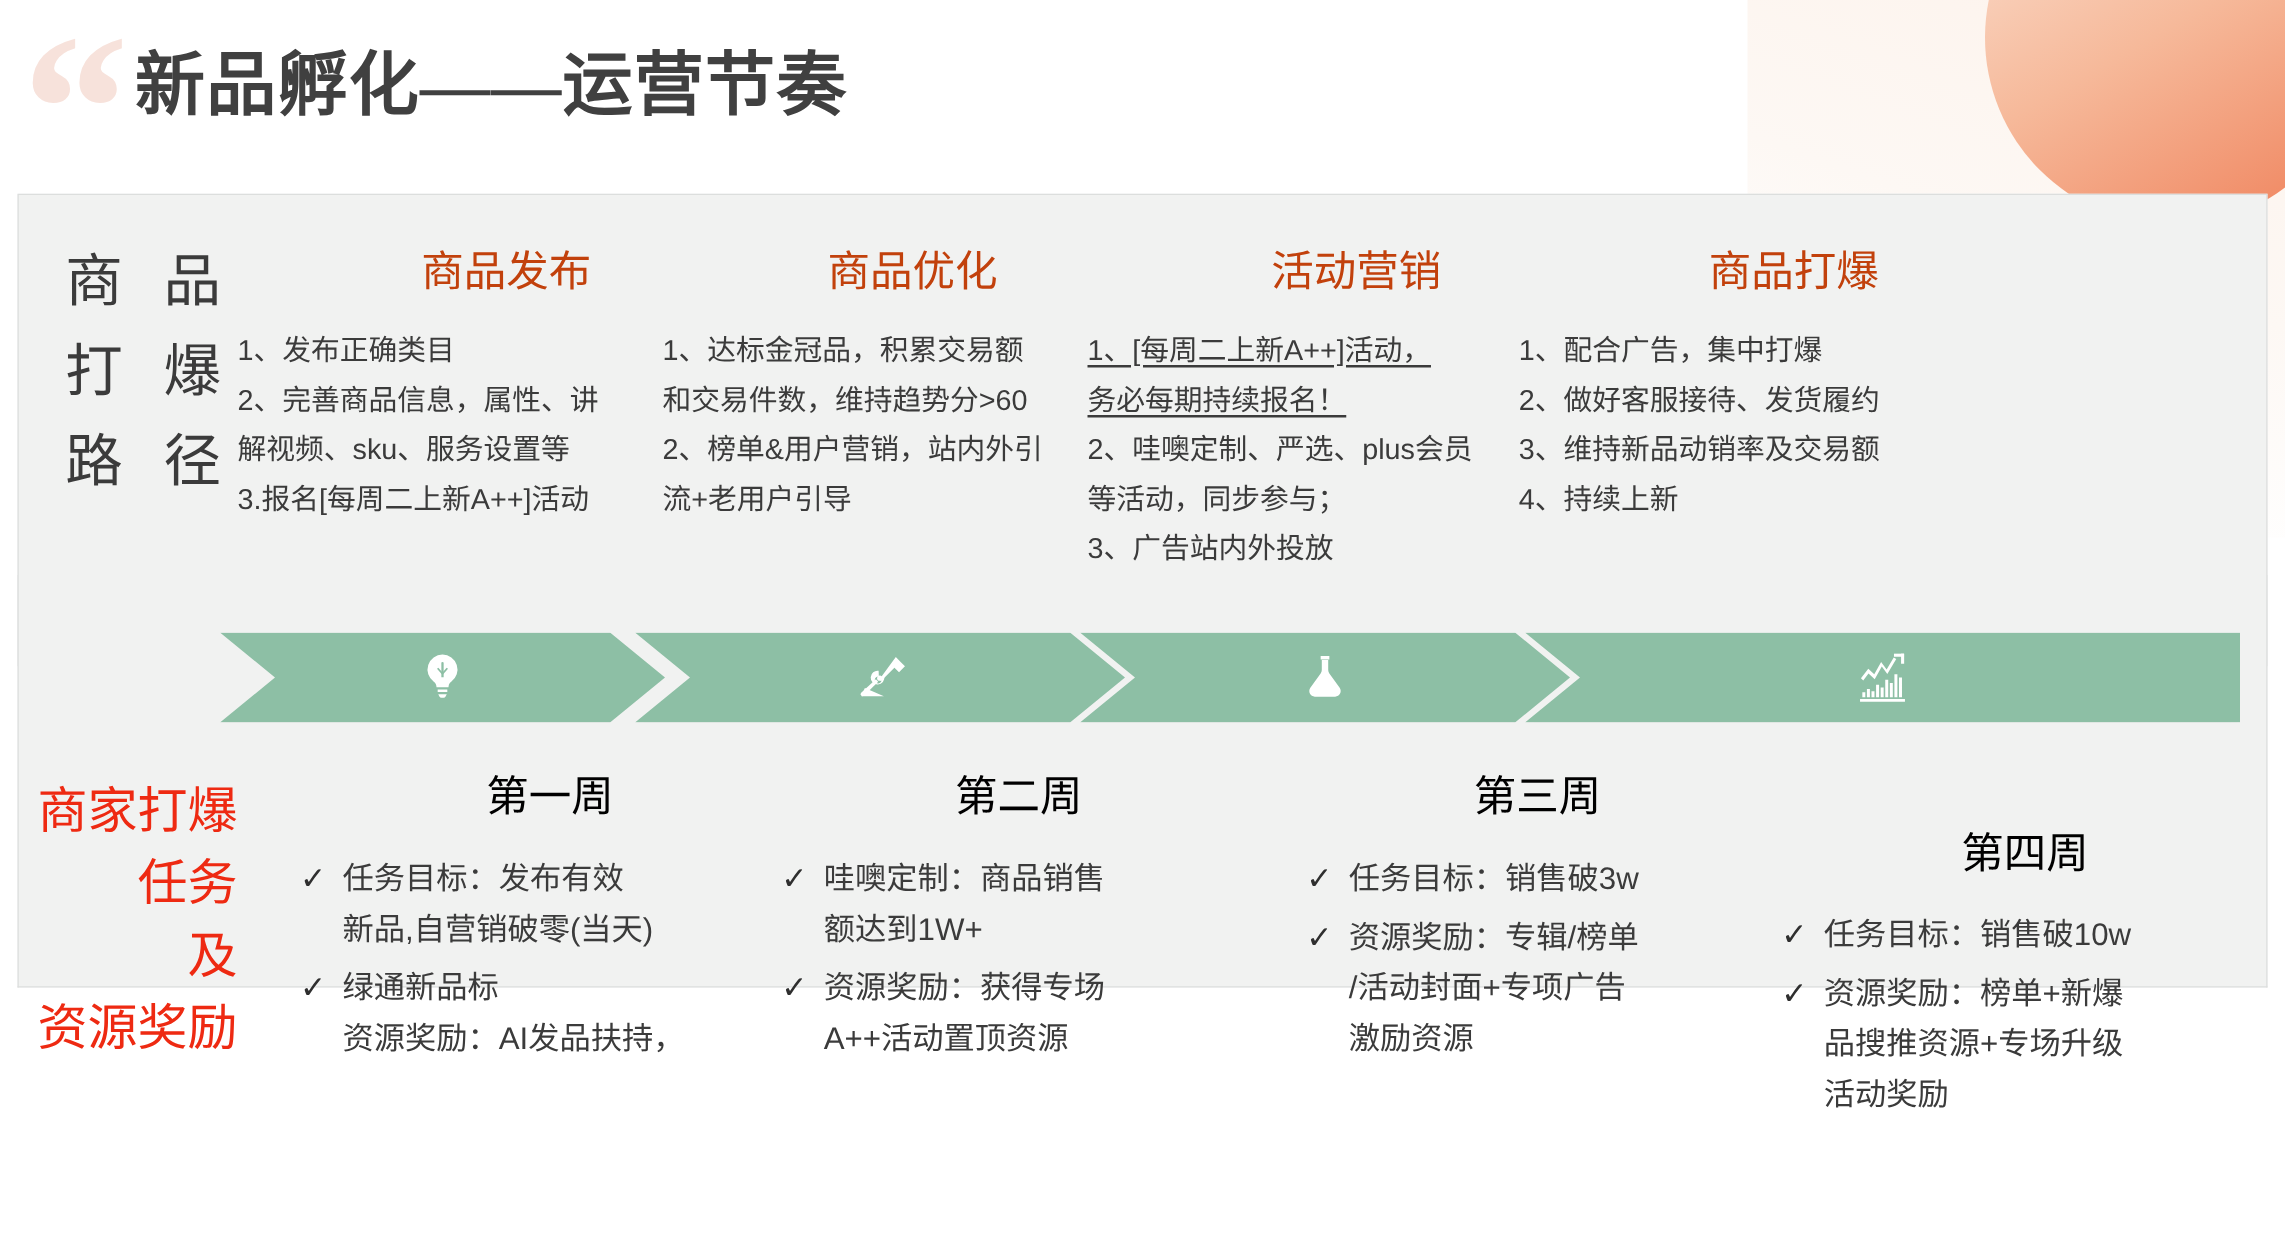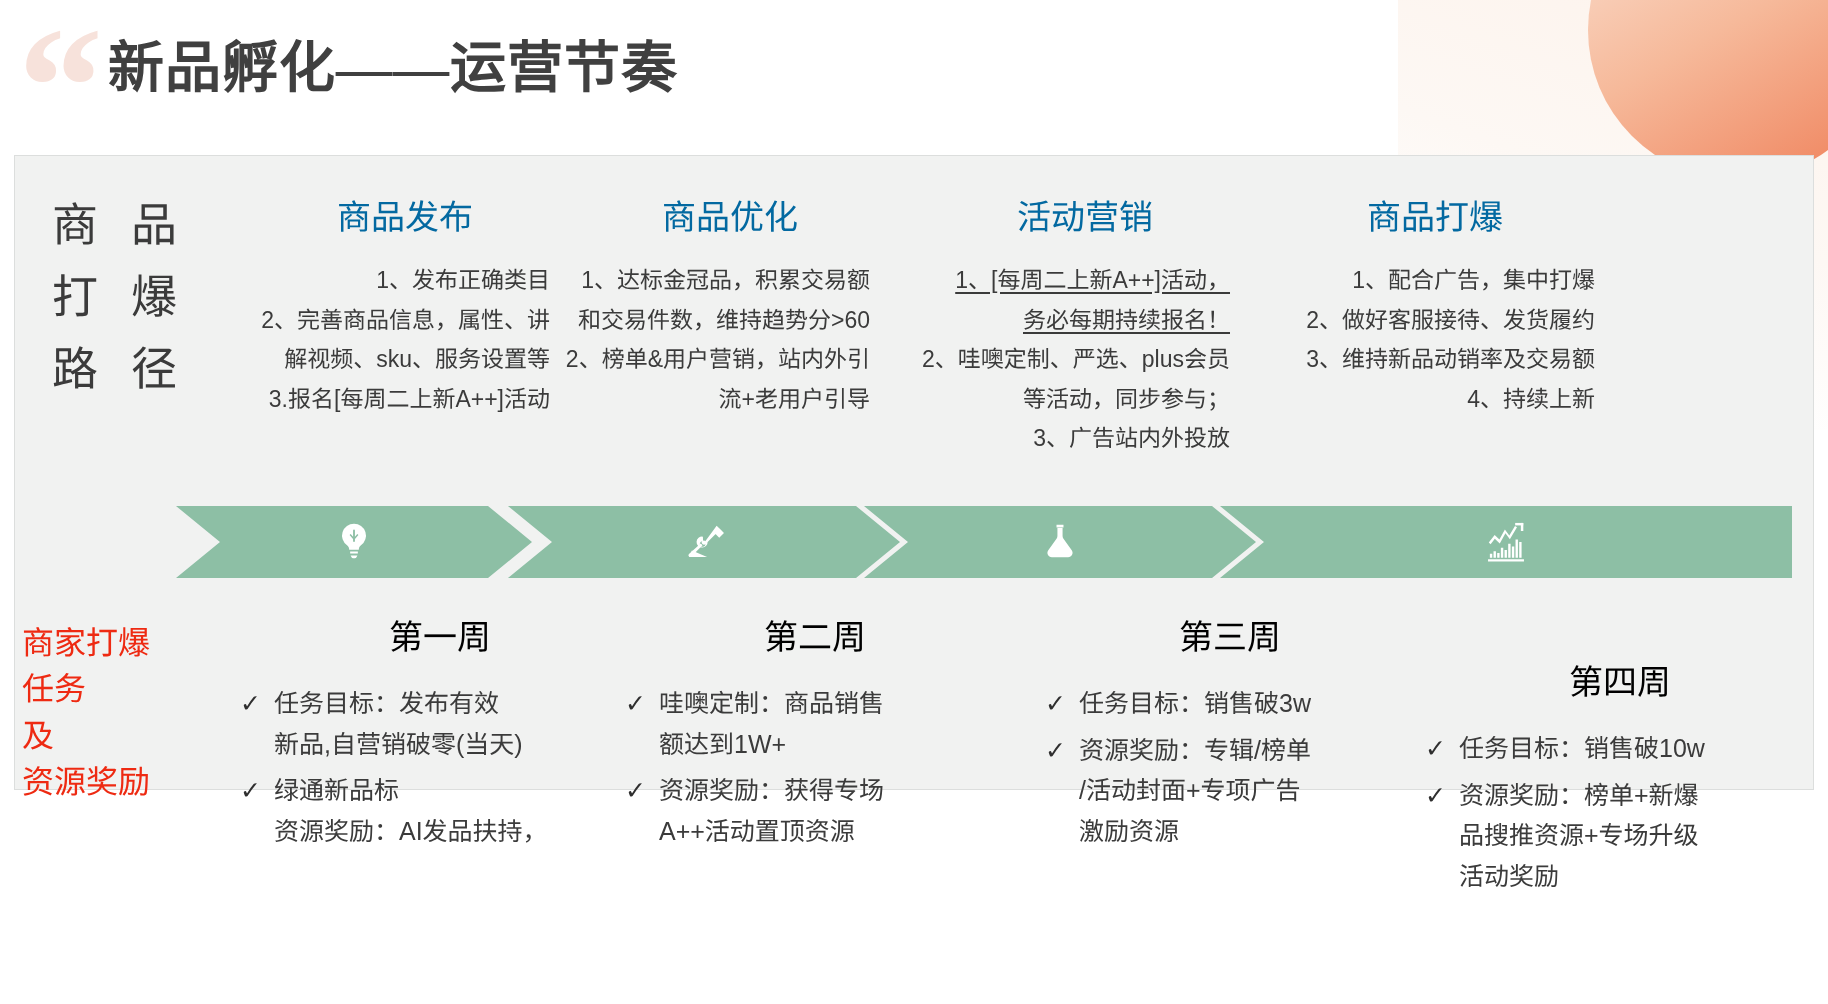--- a/index.html
+++ b/index.html
@@ -106,47 +106,47 @@
     text-indent: 10px;
     font-weight: 500;
   }
   #path-label div { white-space: nowrap; }
 
   #reward-label {
     position: absolute;
     left: 22px;
     top: 620px;
     width: 168px;
-    font-size: 32px;
+    font-size: 40px;
     line-height: 1.45;
     color: #ee2a12;
-    text-align: left;
+    text-align: right;
     font-weight: 500;
   }
 
   
   .stage-col {
     position: absolute;
     top: 190px;
   }
   .stage-title {
     font-size: 34px;
-    color: #0369a1;
+    color: #c2410c;
     font-weight: 500;
     text-align: center;
     margin-bottom: 22px;
     white-space: nowrap;
   }
   .stage-body {
     font-size: 23px;
     line-height: 1.72;
     color: #3b3b3b;
     font-weight: 500;
   }
-  .stage-body .ln { white-space: nowrap; text-align: right; }
+  .stage-body .ln { white-space: nowrap; }
   .stage-body .ul { text-decoration: underline; text-underline-offset: 4px; }
 
   #stage-1 { left: 190px;  width: 360px; }
   #stage-2 { left: 530px;  width: 340px; }
   #stage-3 { left: 870px;  width: 360px; }
   #stage-4 { left: 1215px; width: 380px; }
 
   #stage-1 .stage-title { margin-left: 70px; }
   #stage-2 .stage-title { margin-left: 60px; }
   #stage-3 .stage-title { margin-left: 70px; }

